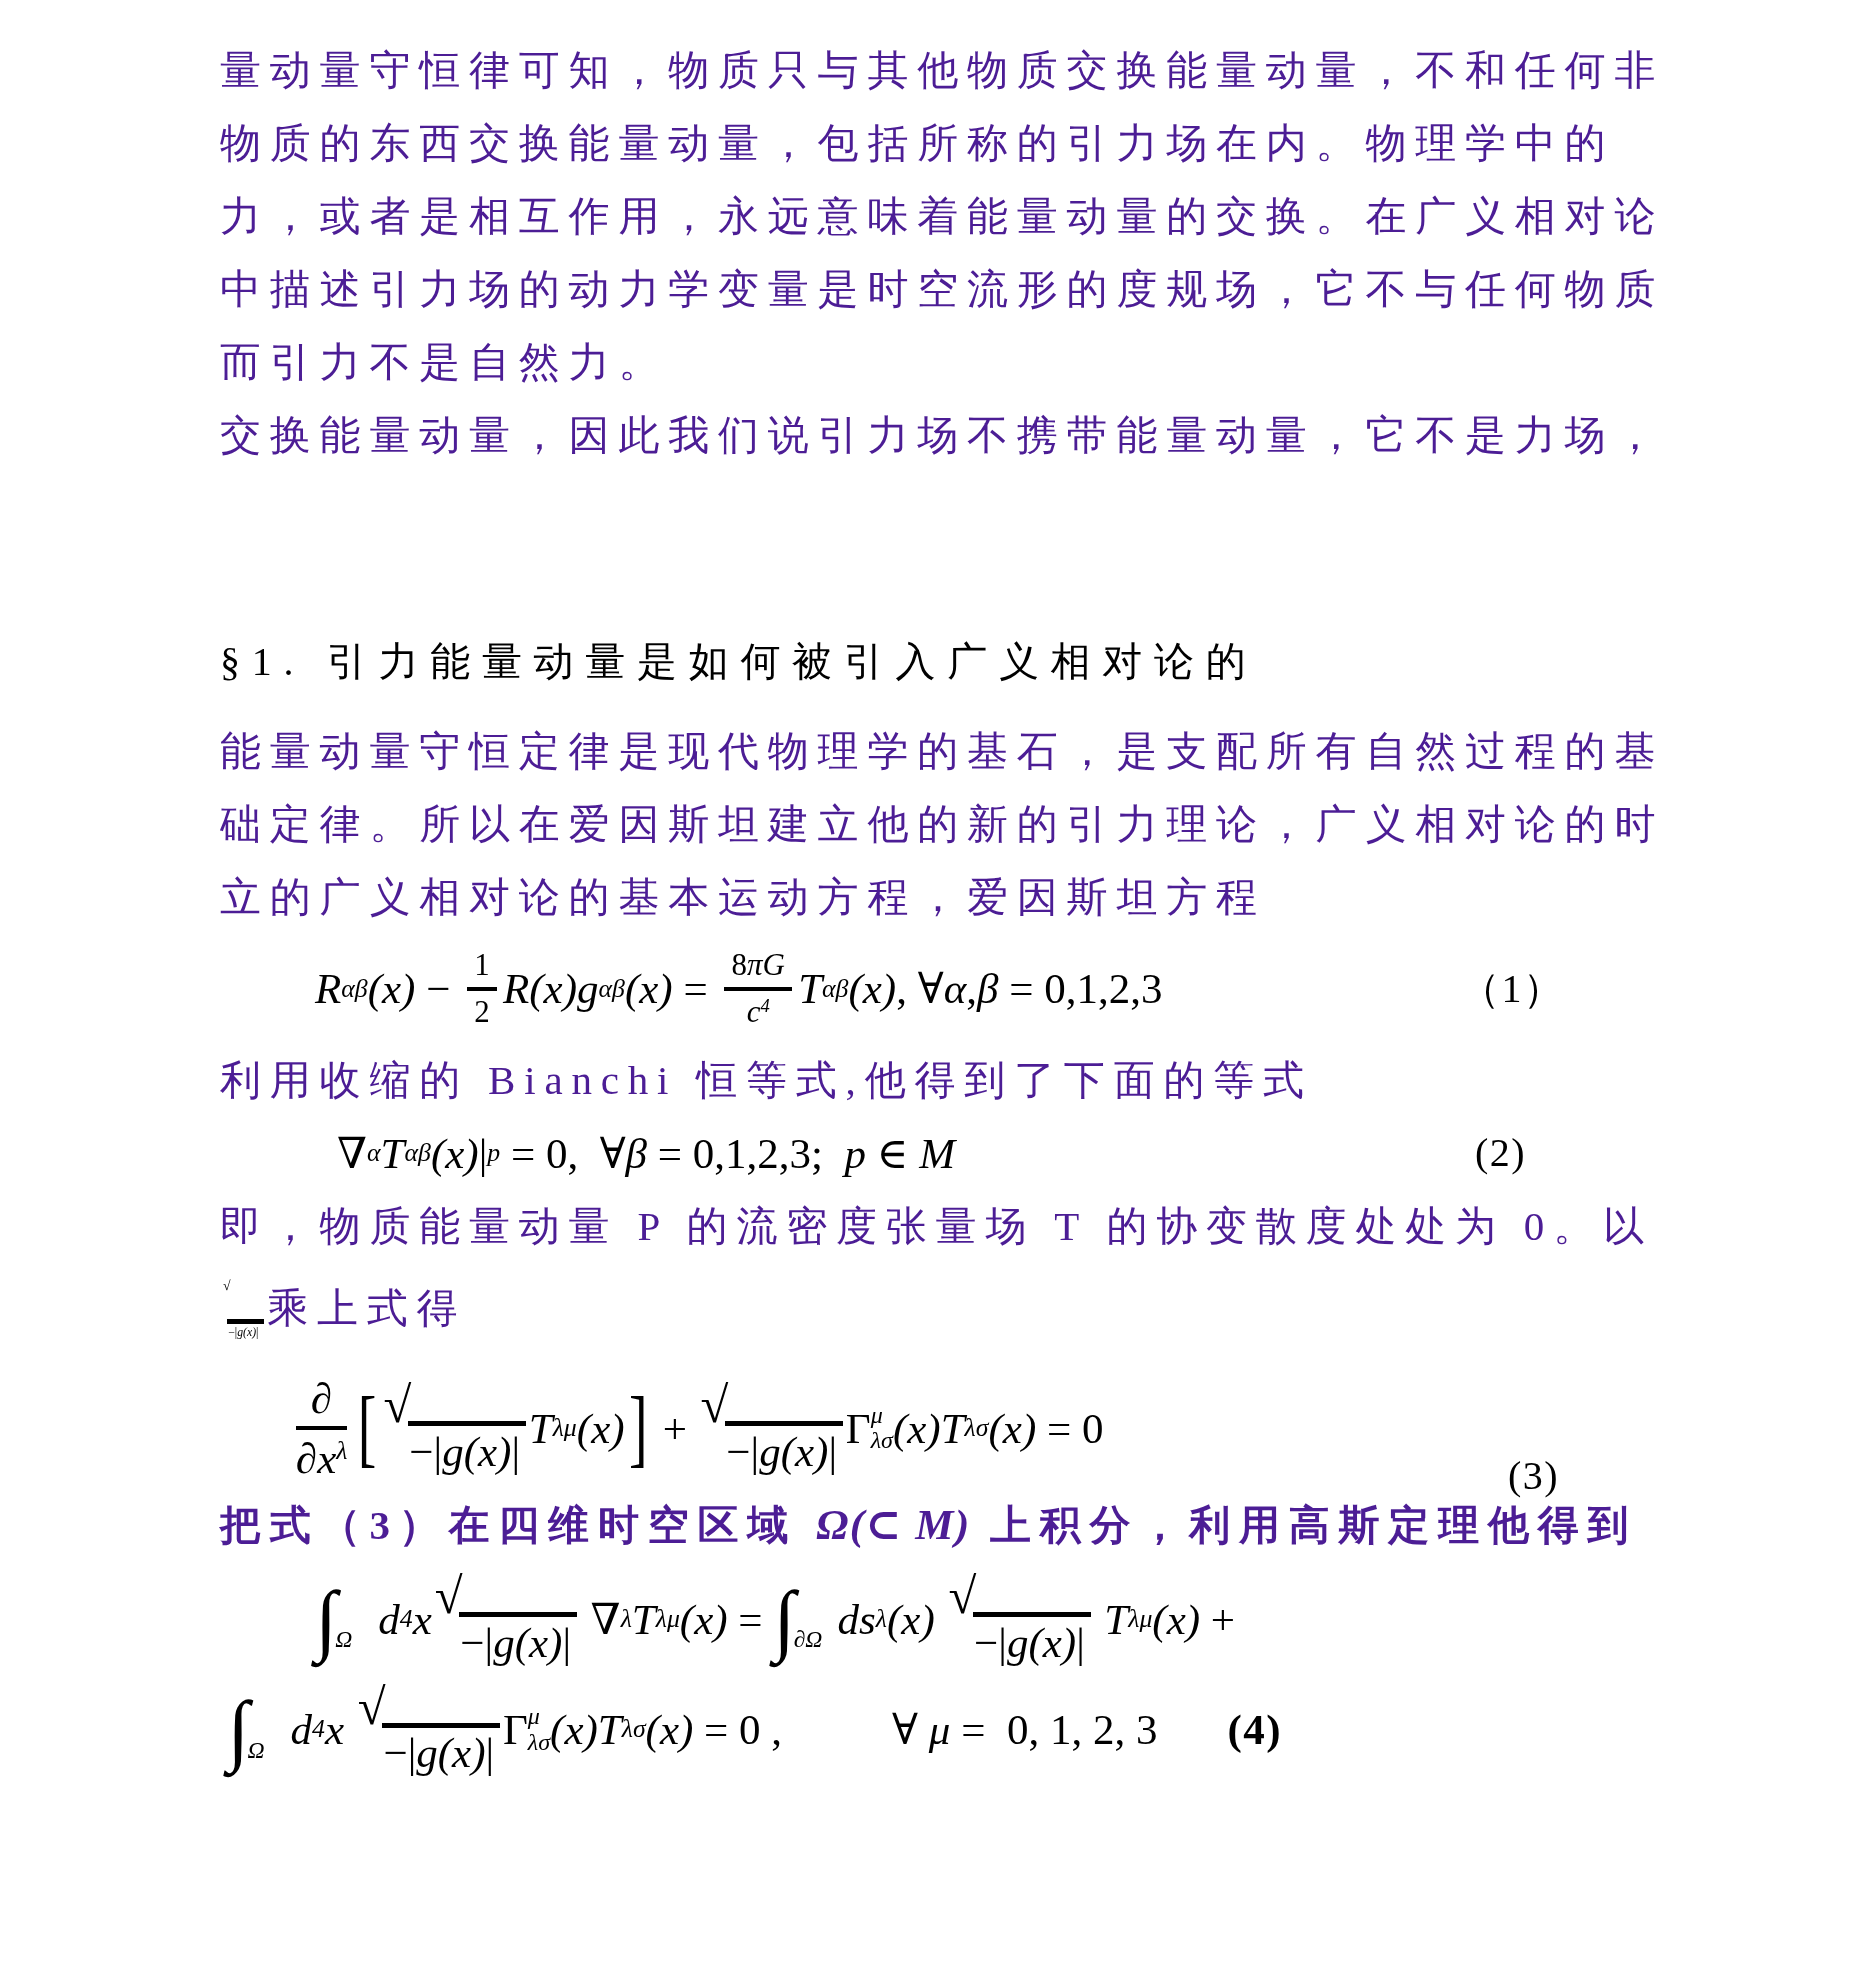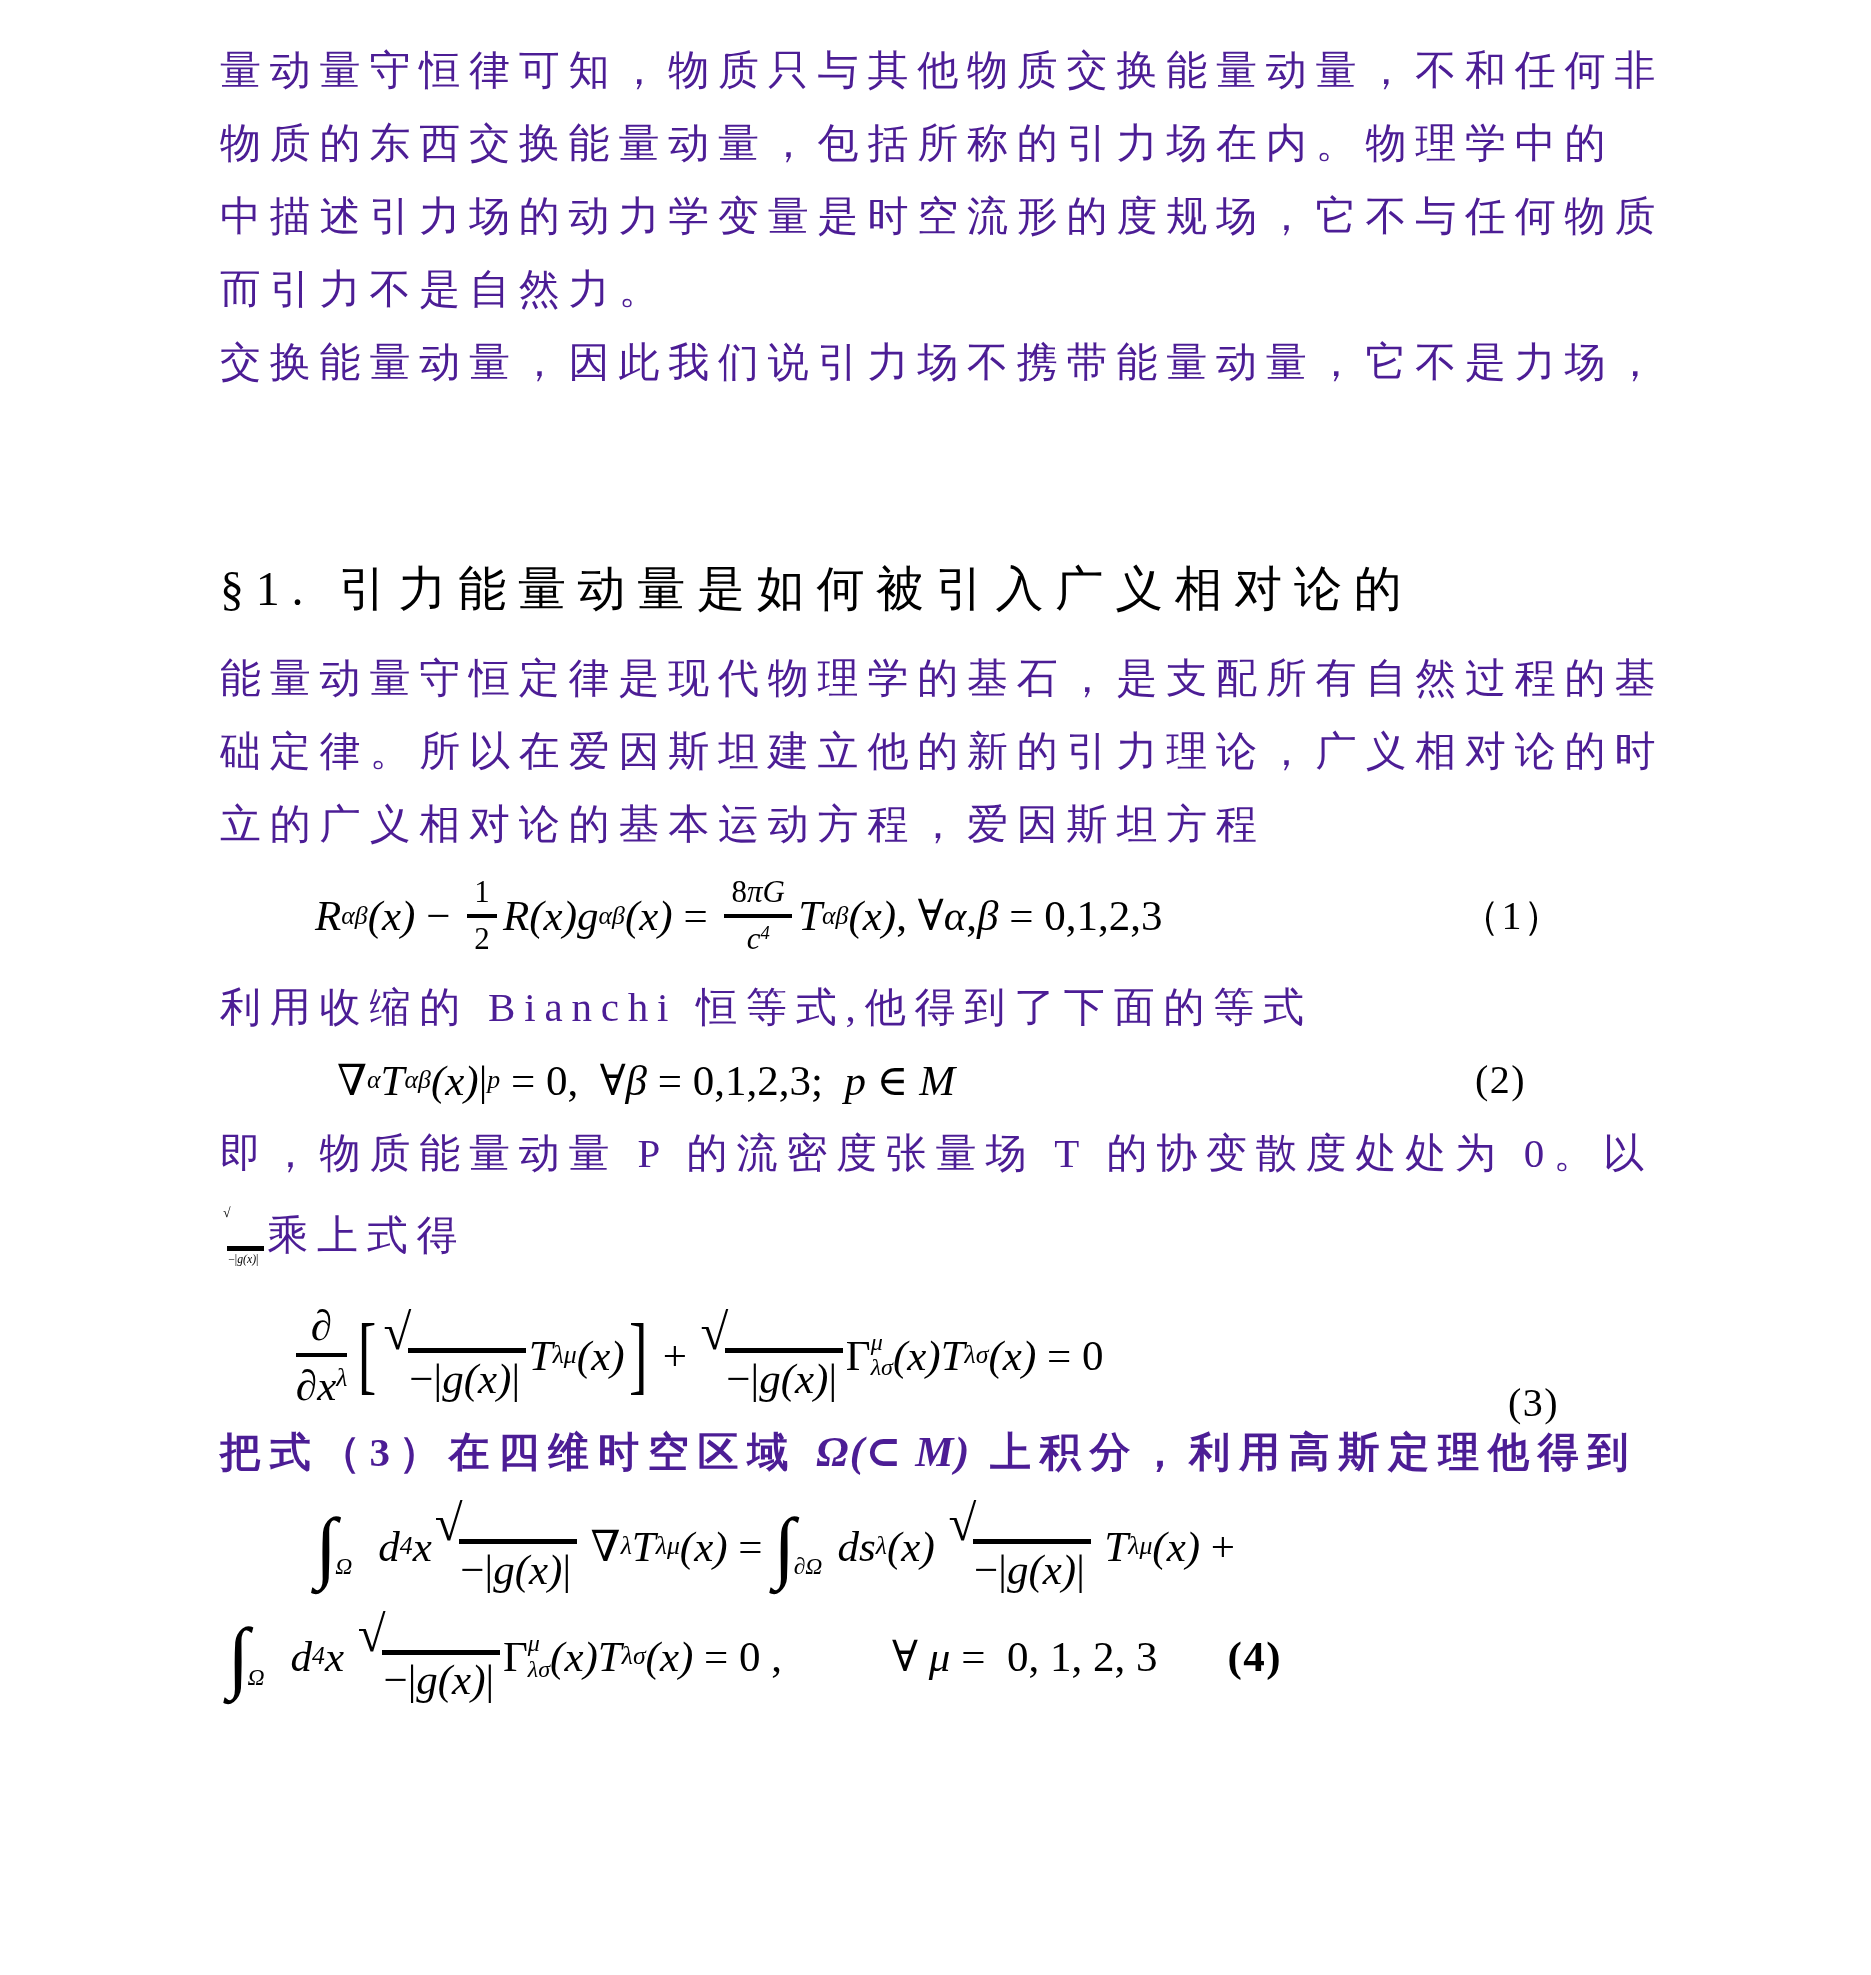--- a/index.html
+++ b/index.html
@@ -14,21 +14,21 @@
   }
   
   .tline{
     font-size:41px;line-height:73px;letter-spacing:8.8px;
     white-space:pre;color:#4c1d95;
   }
   .keep{white-space:pre;}
   
   .heading{margin-top:143px;}
   .hline{
-    font-size:48px;line-height:94px;letter-spacing:11.7px;white-space:pre;
+    font-size:40px;line-height:94px;letter-spacing:11.7px;white-space:pre;
   }
   .para2{margin-top:5.9px;}
   
   .eqrow{
     position:relative;display:flex;align-items:center;
     font-size:43px;letter-spacing:0;line-height:1.1;
   }
   .eqm{display:inline-flex;align-items:center;letter-spacing:0;}
   .eqm span{white-space:pre;}
   .eq1{height:110px;padding-left:95px;}
@@ -71,20 +71,21 @@
   .mathtxt{font-style:italic;font-size:43px;letter-spacing:1.5px;white-space:pre;}
 </style>
 </head>
 <body>
 
 <div class="page">
 
   <div>
     <div class="tline">量动量守恒律可知，物质只与其他物质交换能量动量，不和任何非</div>
     <div class="tline">物质的东西交换能量动量，包括所称的引力场在内。物理学中的</div>
+    <div class="tline">力，或者是相互作用，永远意味着能量动量的交换。在广义相对论</div>
     <div class="tline">中描述引力场的动力学变量是时空流形的度规场，它不与任何物质</div>
     <div class="tline">而引力不是自然力。</div>
     <div class="tline">交换能量动量，因此我们说引力场不携带能量动量，它不是力场，</div>
   </div>
 
   <div class="heading">
     <div class="hline">§1. 引力能量动量是如何被引入广义相对论的</div>
   </div>
 
   <div class="para2">

